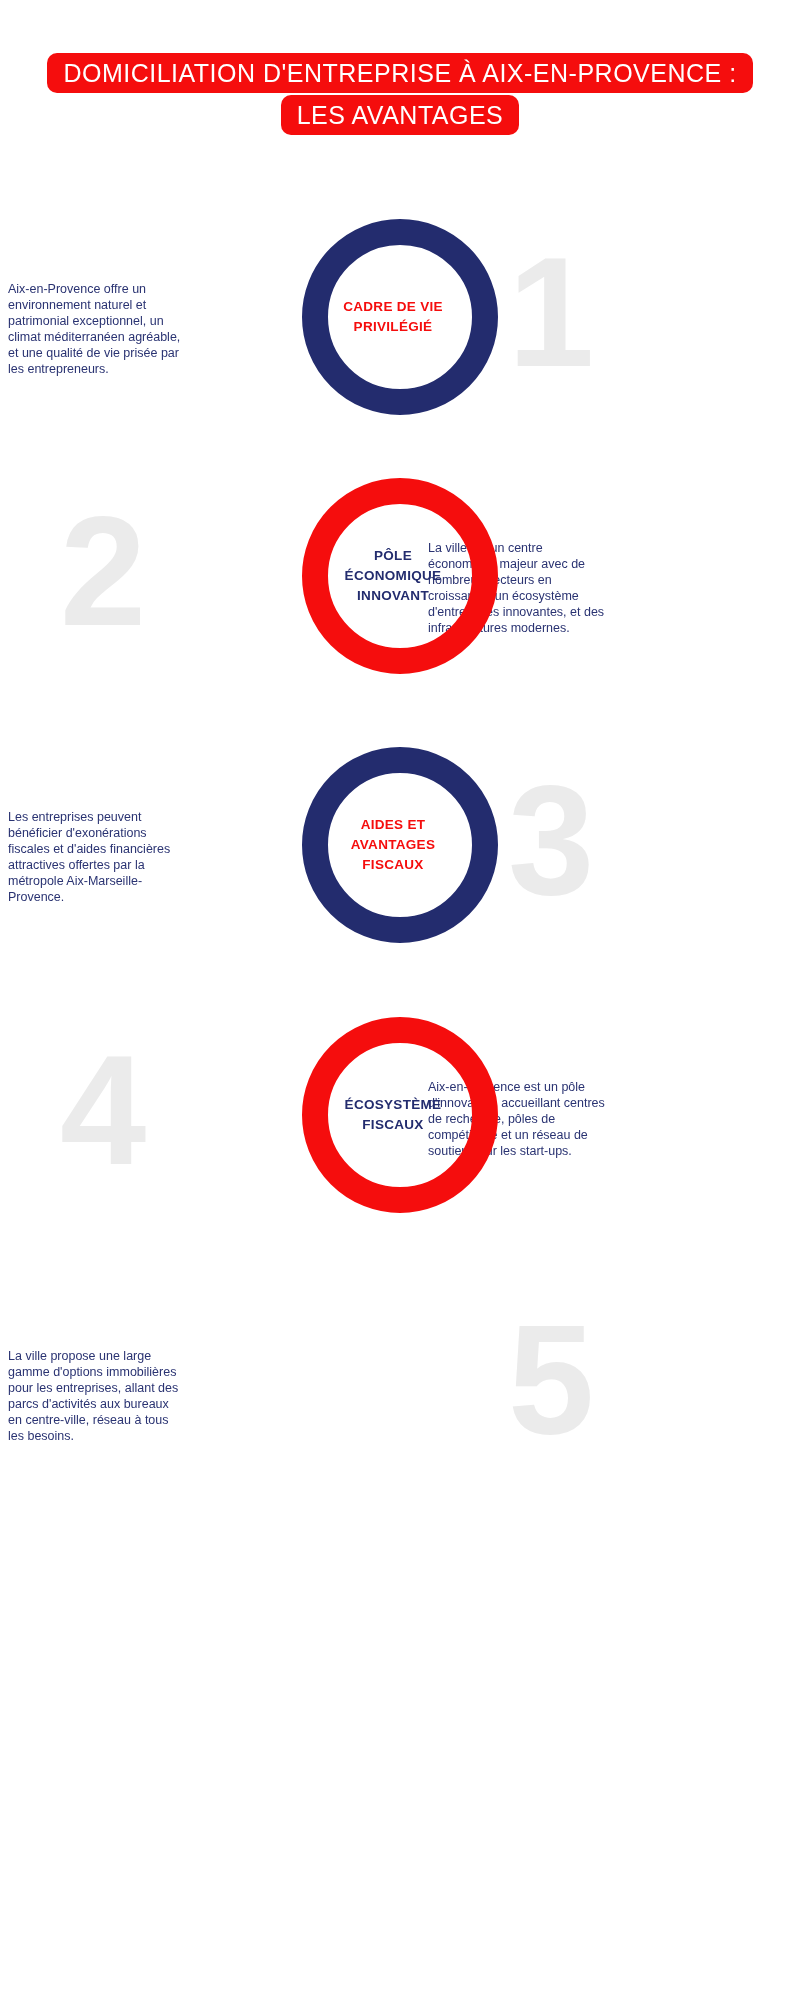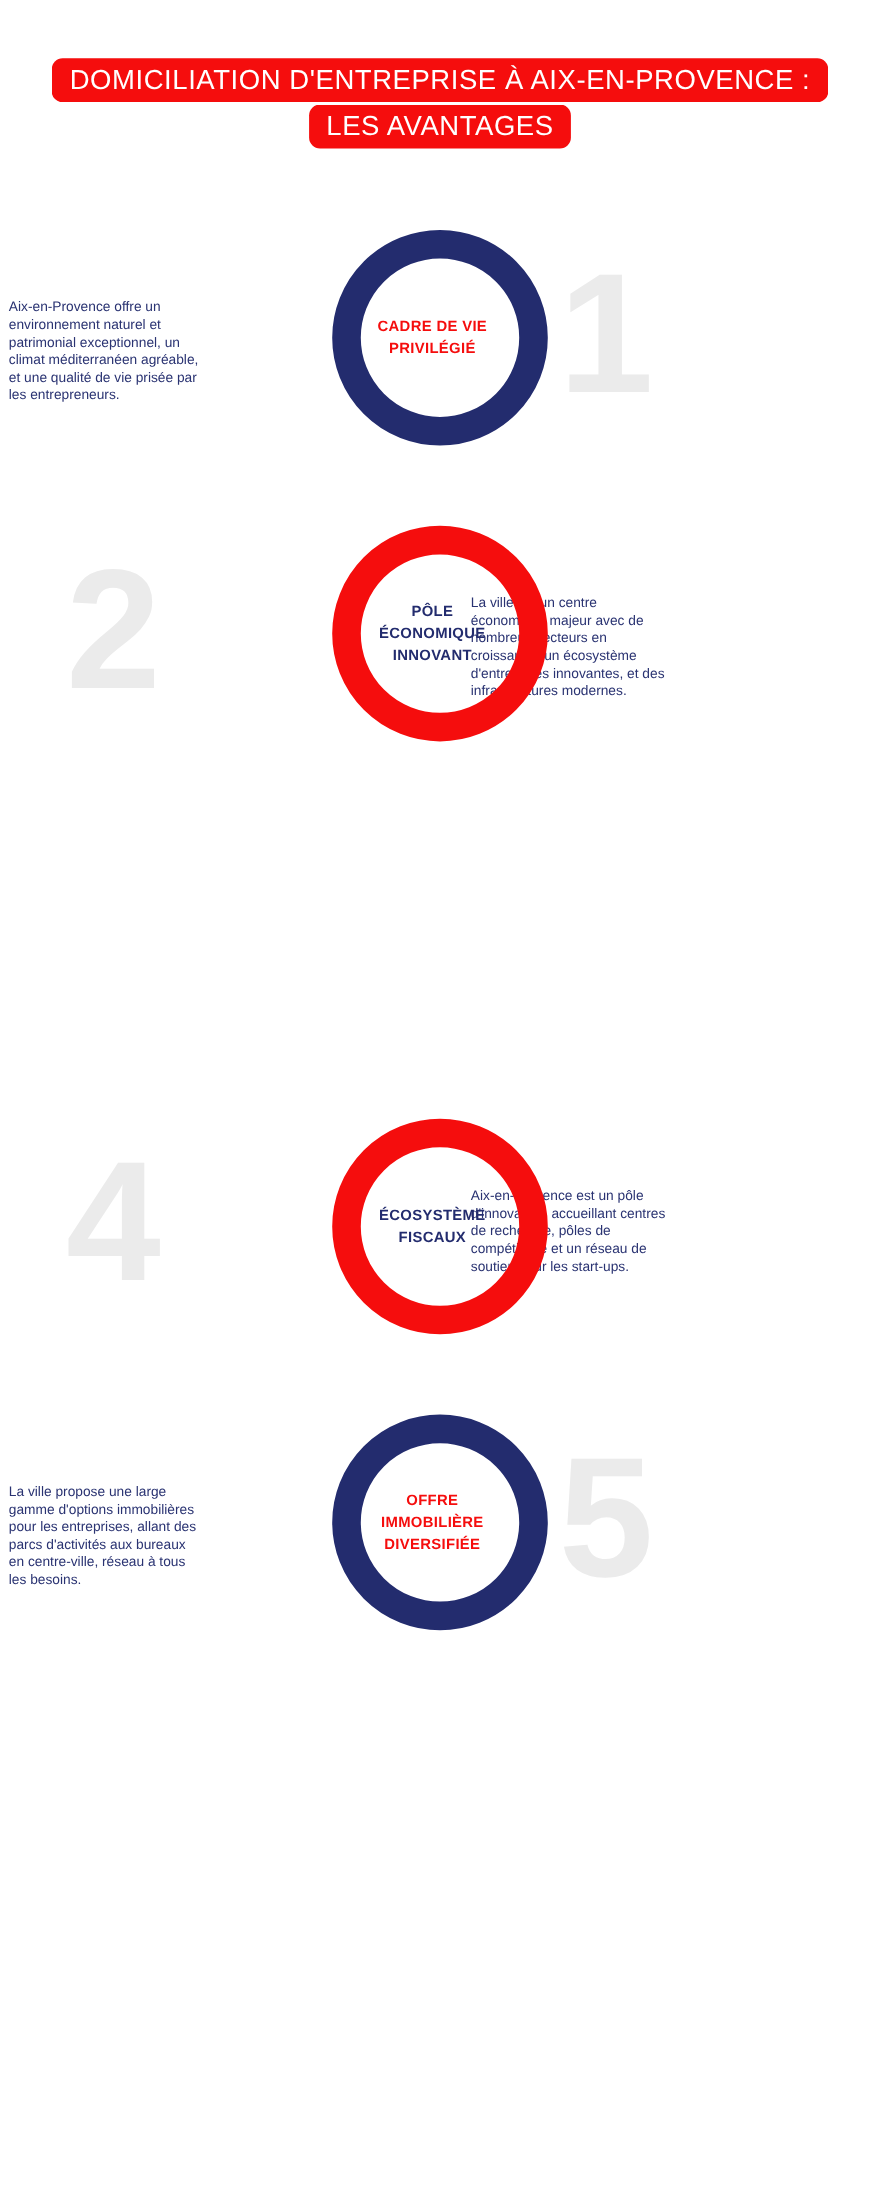--- a/index.html
+++ b/index.html
@@ -94,21 +94,21 @@
     position: absolute;
     font-size: 12.5px;
     line-height: 16px;
     color: #2a3372;
     width: 178px;
   }
   .desc.left  { left: 8px;  top: 62px; }
   .desc.right { left: 428px; top: 62px; }
 
   
-  #sec1 { top: 209px; }
+  #sec1 { top: 219px; }
   #sec2 { top: 478px; }
   #sec3 { top: 747px; }
   #sec4 { top: 1017px; padding-left: 10px; }
   #sec5 { top: 1286px; }
 </style>
 </head>
 <body>
 
 <div class="page">
 
@@ -125,30 +125,34 @@
   </div>
 
   <div class="section" id="sec2">
     <div class="bignum left">2</div>
     <div class="desc right">La ville est un centre économique majeur avec de nombreux secteurs en croissance, un écosystème d'entreprises innovantes, et des infrastructures modernes.</div>
     <div class="ring red">
       <div class="ring-label navy">PÔLE ÉCONOMIQUE INNOVANT</div>
     </div>
   </div>
 
+  <div class="section" id="sec3">
+    <div class="bignum right">3</div>
+    <div class="desc left">Les entreprises peuvent bénéficier d'exonérations fiscales et d'aides financières attractives offertes par la métropole Aix-Marseille-Provence.</div>
+    <div class="ring navy">
+      <div class="ring-label red">AIDES ET AVANTAGES FISCAUX</div>
+    </div>
+  </div>
 
   <div class="section" id="sec4">
     <div class="bignum left">4</div>
     <div class="desc right">Aix-en-Provence est un pôle d'innovation, accueillant centres de recherche, pôles de compétitivité et un réseau de soutien pour les start-ups.</div>
     <div class="ring red">
       <div class="ring-label navy">ÉCOSYSTÈME FISCAUX</div>
     </div>
   </div>
 
   <div class="section" id="sec5">
     <div class="bignum right">5</div>
     <div class="desc left">La ville propose une large gamme d'options immobilières pour les entreprises, allant des parcs d'activités aux bureaux en centre-ville, réseau à tous les besoins.</div>
-    <div class="ring navy">
-      <div class="ring-label red">OFFRE IMMOBILIÈRE DIVERSIFIÉE</div>
-    </div>
   </div>
 
 </div>
 
 </body></html>

